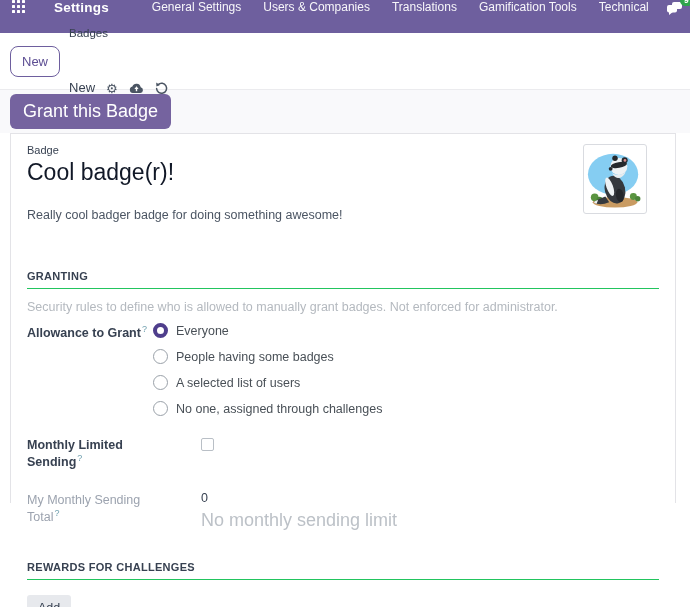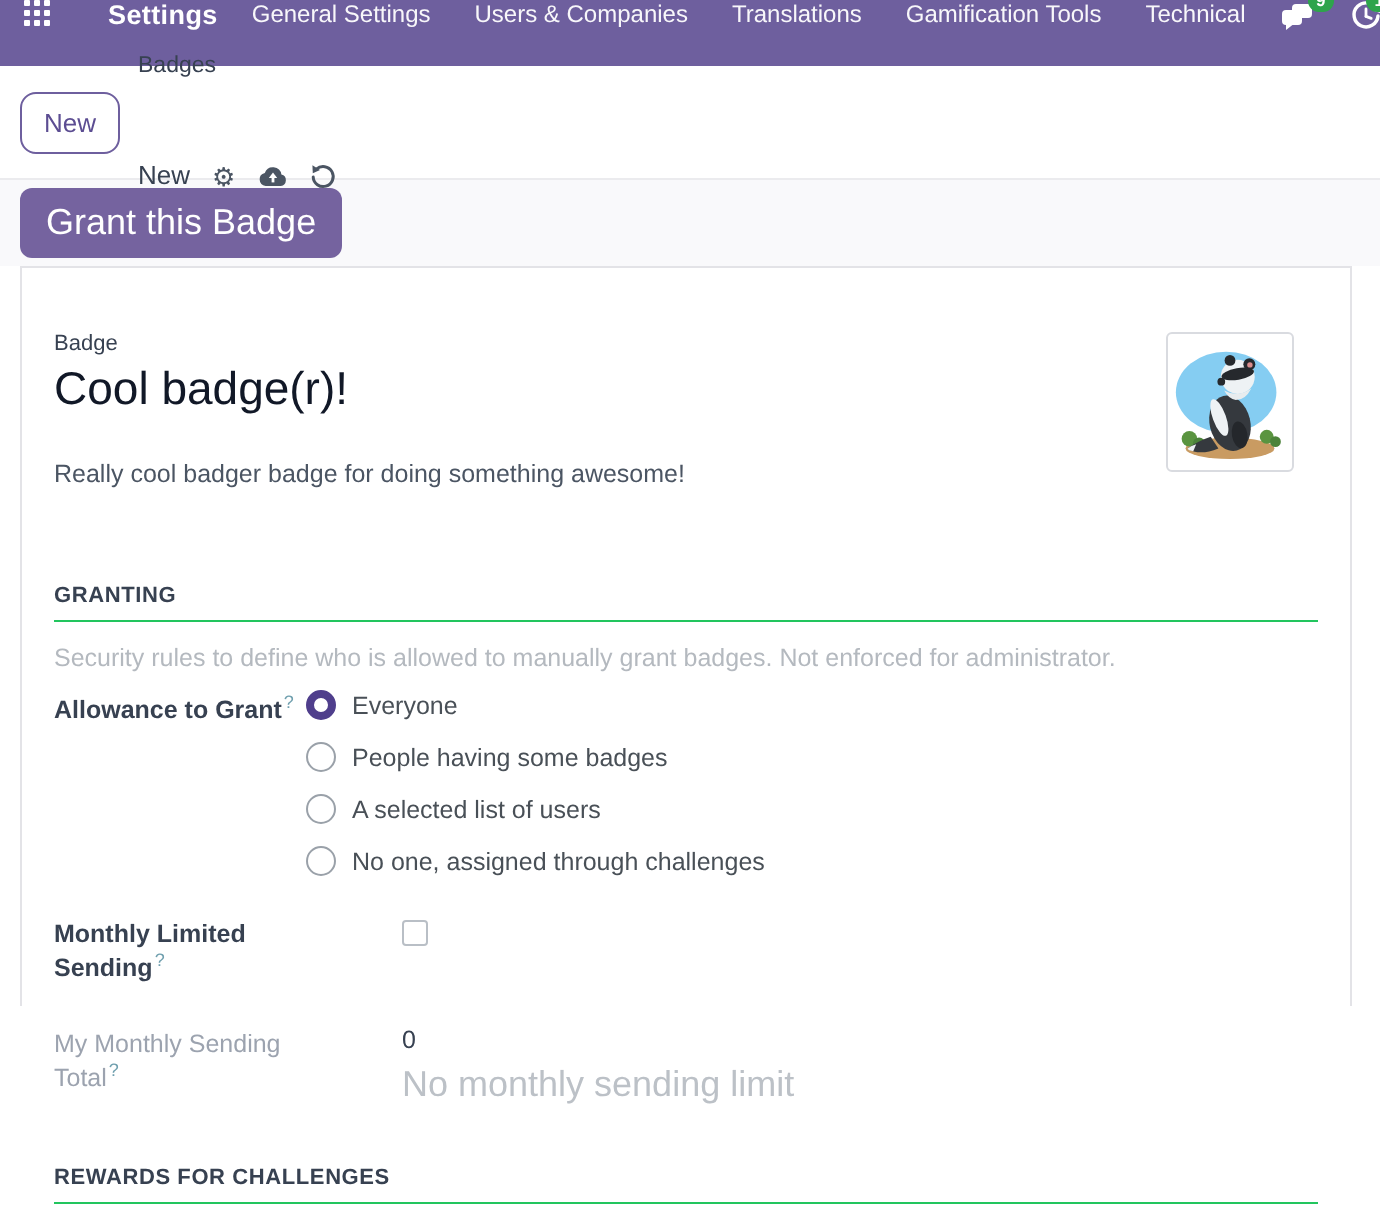--- a/index.html
+++ b/index.html
@@ -13,21 +13,21 @@
   
   .navbar {
     height:33px; background:#6e5f9e; display:flex; align-items:flex-start;
     padding:0 10px; gap:17px; color:#fff;
   }
   .apps-grid { width:13px; height:13px; display:grid;
     grid-template-columns:repeat(3,3px); grid-template-rows:repeat(3,3px);
     gap:2px; margin:0 2px; cursor:pointer; }
   .apps-grid span { background:#fff; border-radius:0.5px; }
   .brand { font-size:13.5px; font-weight:700; margin-left:10px; letter-spacing:.2px; }
-  .nav-menu { display:flex; gap:22px; }
+  .nav-menu { display:flex; gap:22px; margin-left:26px; }
   .nav-item { font-size:12px; color:rgba(255,255,255,.95); cursor:pointer; white-space:nowrap; }
   .systray { margin-left:auto; display:flex; align-items:center; gap:16px; }
   .tray-icon { position:relative; width:18px; height:16px; display:flex; align-items:center; justify-content:center; cursor:pointer; }
   .count-badge {
     position:absolute; top:-5px; right:-9px; background:#2ea44c; color:#fff;
     font-size:8.5px; line-height:11px; padding:0 4px; border-radius:8px; font-weight:700;
   }
 
   
   .control-panel {
@@ -49,21 +49,21 @@
   
   .action-strip { height:43px; background:#f9f9fb; display:flex; align-items:center; padding:0 10px; }
   .btn-primary {
     background:#75639f; color:#fff; border:none; font-size:18px;
     padding:7px 13px; border-radius:6px; cursor:pointer; font-family:inherit;
   }
 
   
   .sheet {
     margin-left:10px; width:666px; height:370px; background:#fff;
-    border:1px solid #e3e3e7; border-bottom:none; padding:32px 16px 0 16px;
+    border:1px solid #e3e3e7; border-bottom:none; padding:10px 16px 0 16px;
   }
   .sheet-head { display:flex; justify-content:space-between; }
   .field-badge-label { font-size:11px; color:#374151; }
   .record-title { font-size:23px; color:#111827; font-weight:400; margin-top:3px; }
   .record-desc { font-size:12.5px; color:#4b5563; margin-top:22px; }
   .image-box {
     width:64px; height:70px; border:1px solid #d9dbe0; border-radius:3px;
     padding:2px; background:#fff; cursor:pointer; flex:0 0 auto; margin-right:12px;
   }
   .image-box svg { width:100%; height:100%; display:block; }

